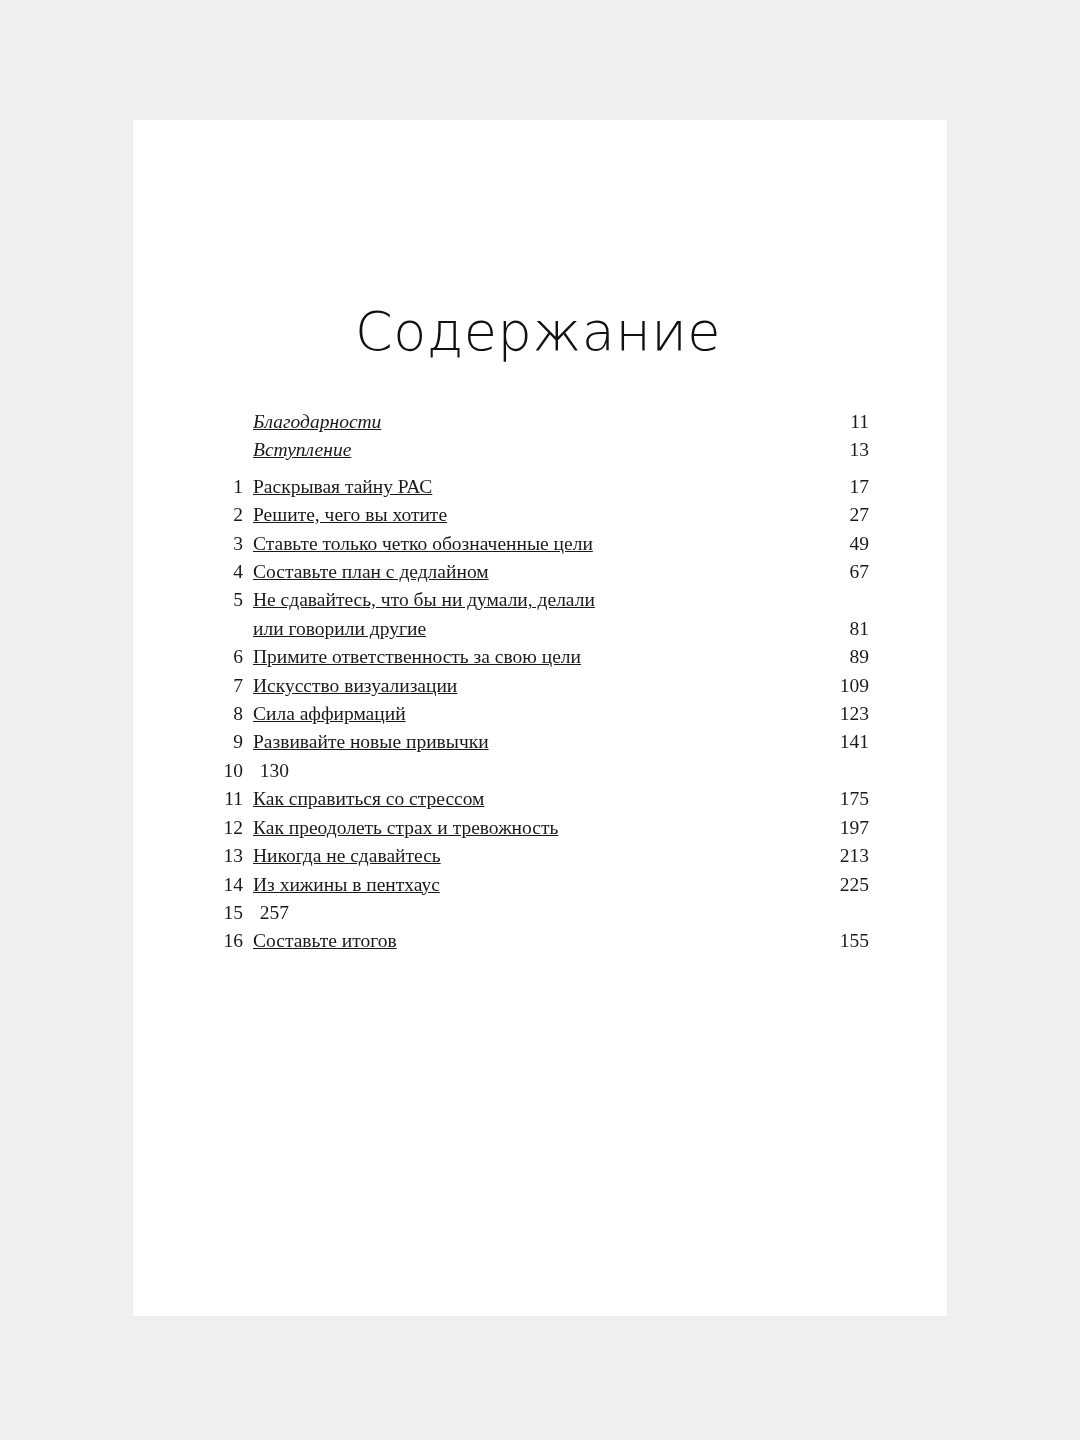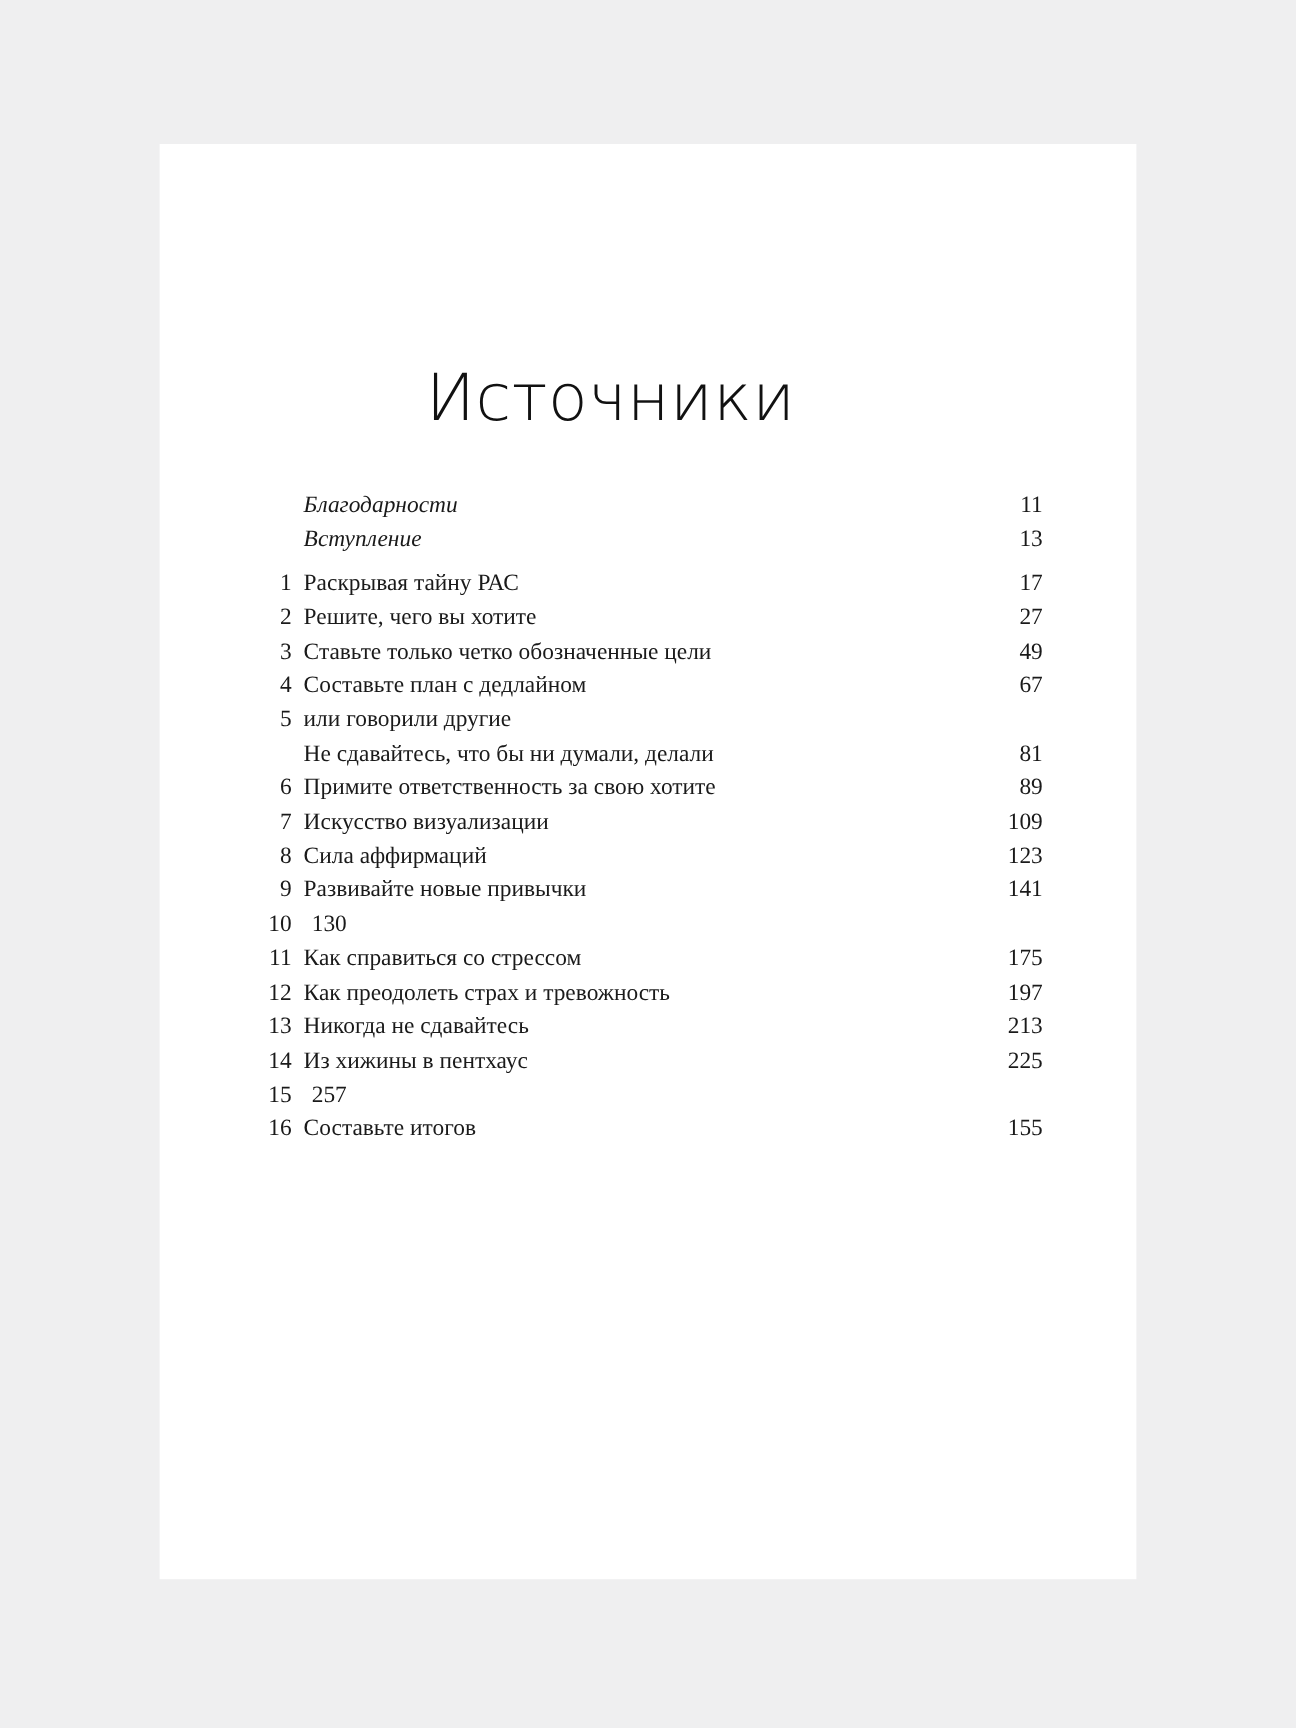--- a/index.html
+++ b/index.html
@@ -55,20 +55,21 @@
   .num {
     width: 34px;
     text-align: right;
     flex: 0 0 34px;
     font-style: normal;
   }
   .label {
     flex: 1 1 auto;
     padding-left: 10px;
     padding-right: 12px;
+    text-decoration: underline;
   }
   .label .cont {
     display: block;
   }
   .page-no {
     flex: 0 0 46px;
     text-align: right;
     font-style: normal;
   }
   .toc-row.front .page-no {
@@ -87,21 +88,21 @@
     margin-top: 8px;
   }
   .gap-after {
     margin-top: 9px;
   }
 </style>
 </head>
 <body>
 
 <div class="page">
-  <h1 class="toc-title">Источники</h1>
+  <h1 class="toc-title">Содержание</h1>
   <div class="toc-list">
       <div class="toc-row front">
         <span class="num"></span>
         <span class="label">Благодарности</span>
         <span class="page-no">11</span>
       </div>
       <div class="toc-row front">
         <span class="num"></span>
         <span class="label">Вступление</span>
         <span class="page-no">13</span>
@@ -122,28 +123,28 @@
         <span class="page-no">49</span>
       </div>
       <div class="toc-row chapter">
         <span class="num">4</span>
         <span class="label">Составьте план с дедлайном</span>
         <span class="page-no">67</span>
       </div>
       <div class="toc-row chapter two-line">
         <span class="num">5</span>
         <span class="label">
+          <span class="cont">Не сдавайтесь, что бы ни думали, делали</span>
           <span class="cont">или говорили другие</span>
-          <span class="cont">Не сдавайтесь, что бы ни думали, делали</span>
         </span>
         <span class="page-no">81</span>
       </div>
       <div class="toc-row chapter">
         <span class="num">6</span>
-        <span class="label">Примите ответственность за свою хотите</span>
+        <span class="label">Примите ответственность за свою цели</span>
         <span class="page-no">89</span>
       </div>
       <div class="toc-row chapter">
         <span class="num">7</span>
         <span class="label">Искусство визуализации</span>
         <span class="page-no">109</span>
       </div>
       <div class="toc-row chapter">
         <span class="num">8</span>
         <span class="label">Сила аффирмаций</span>

